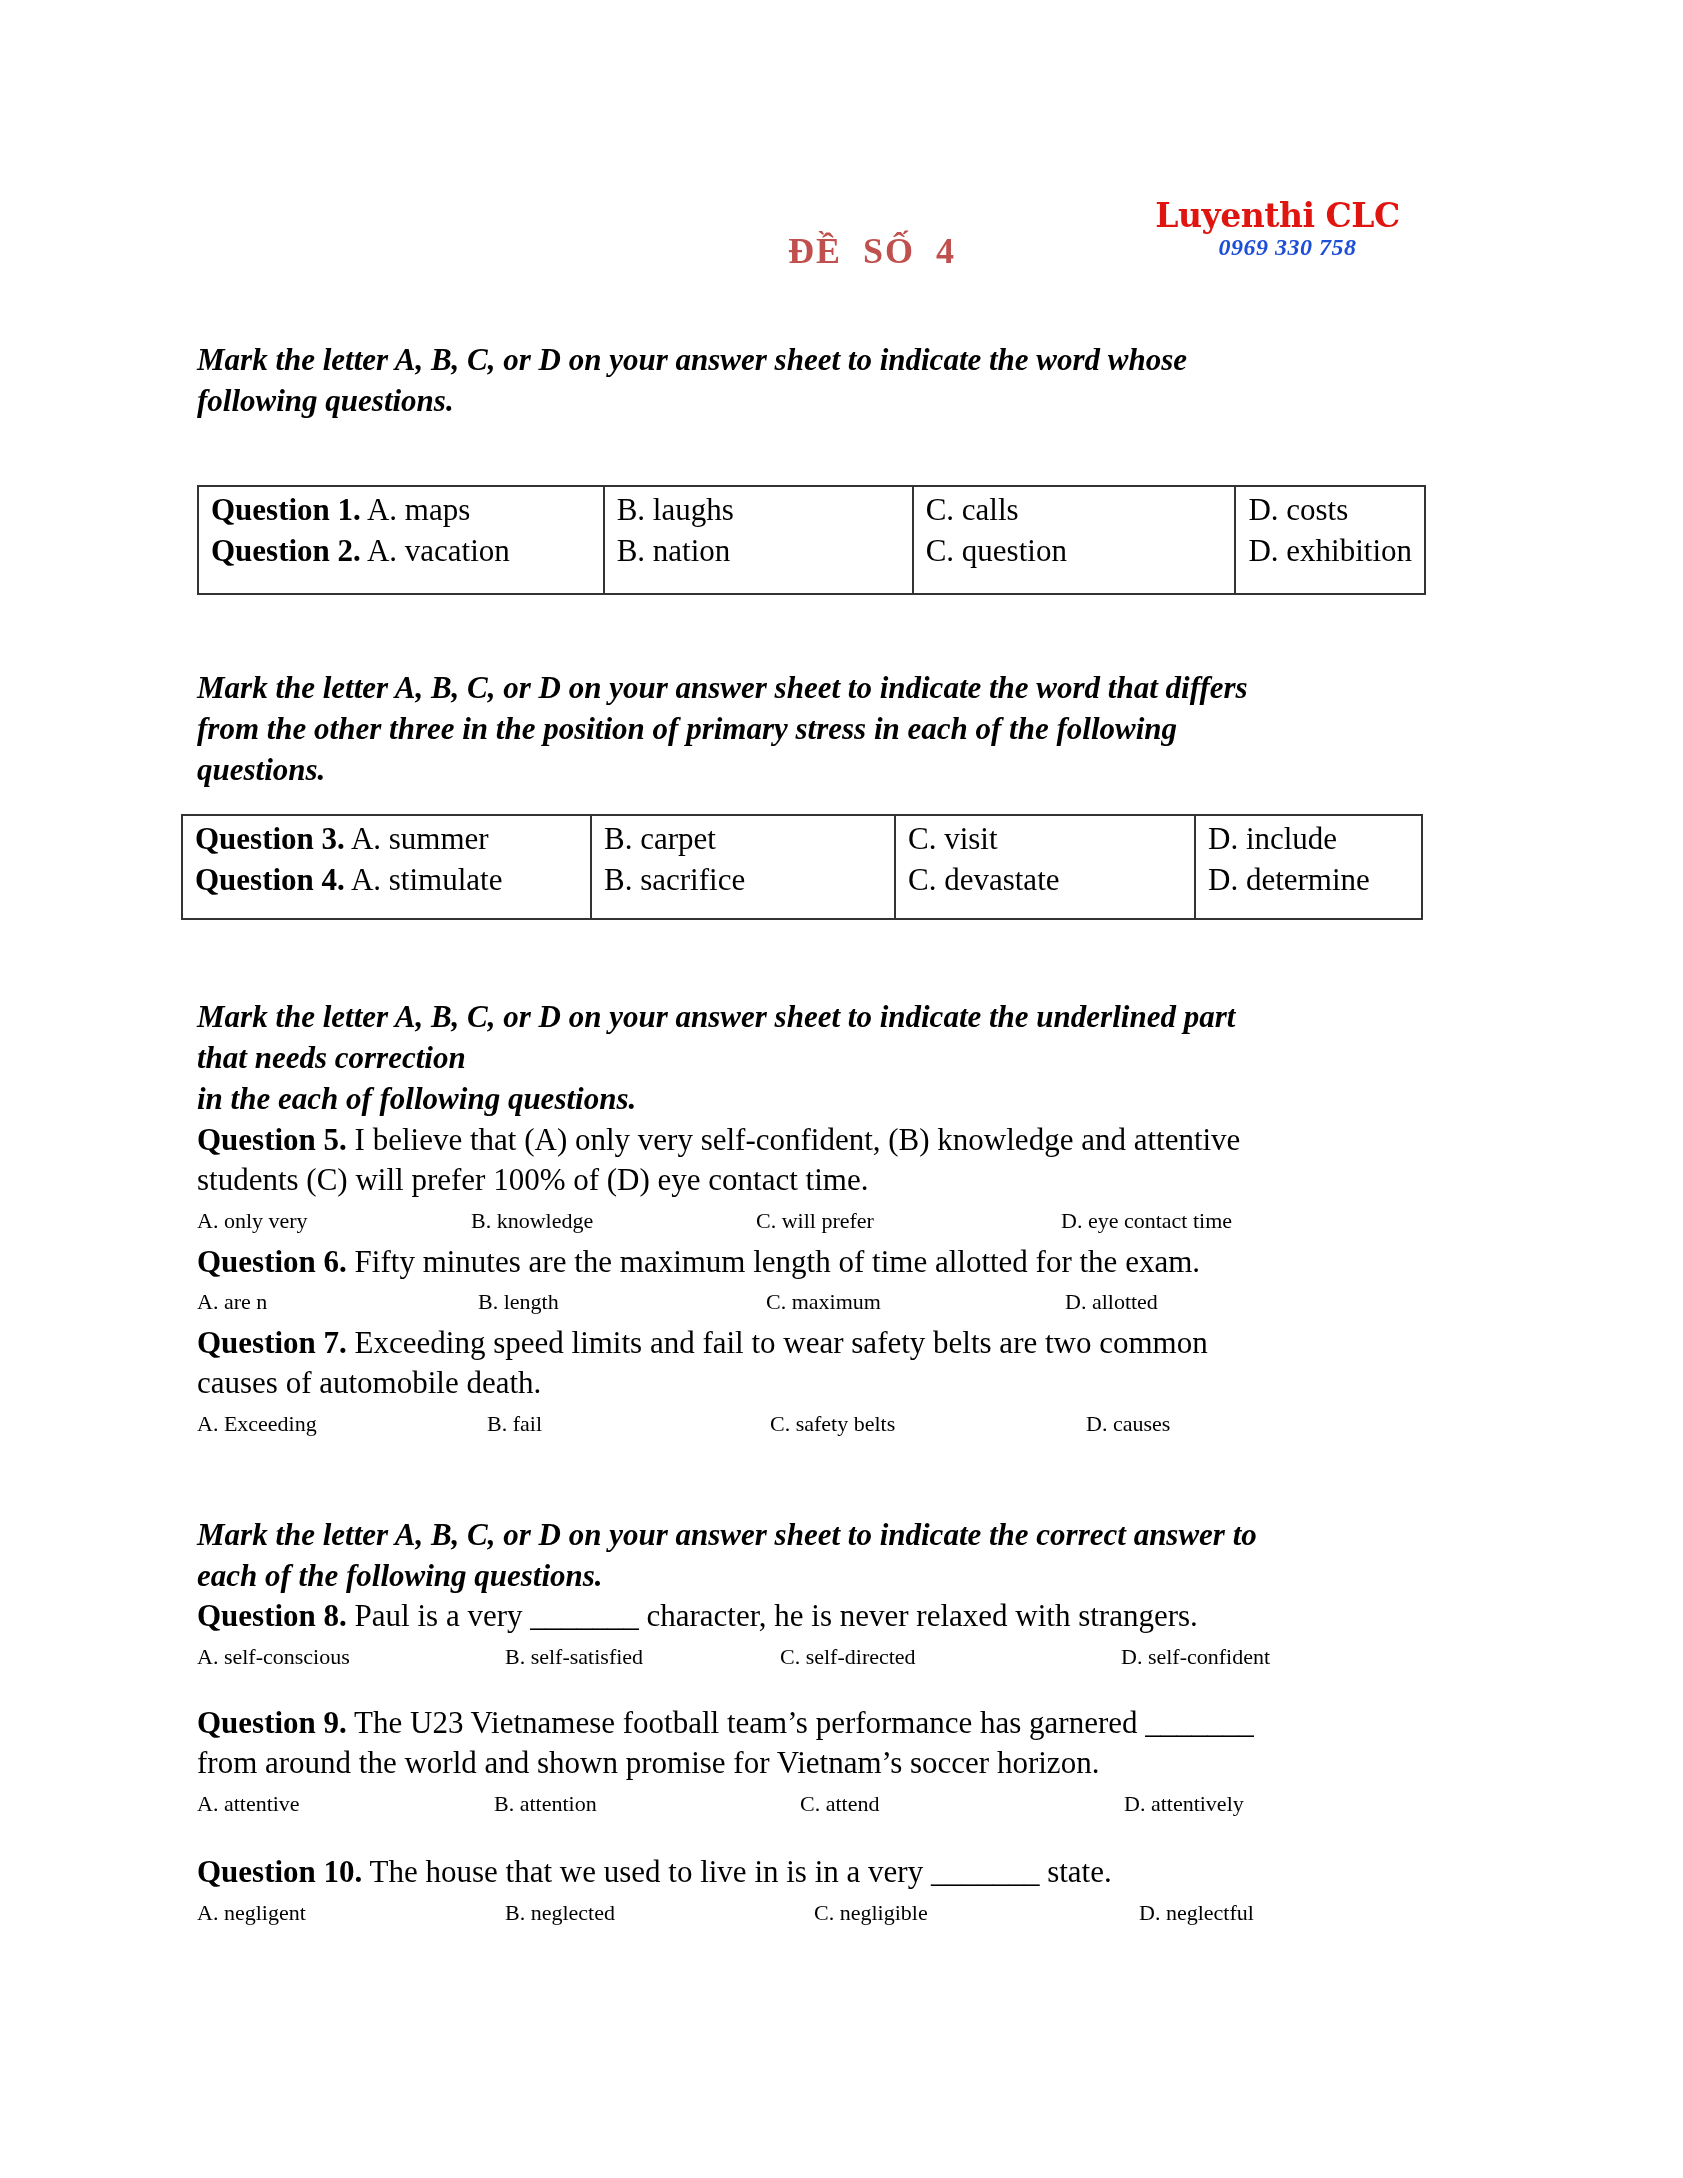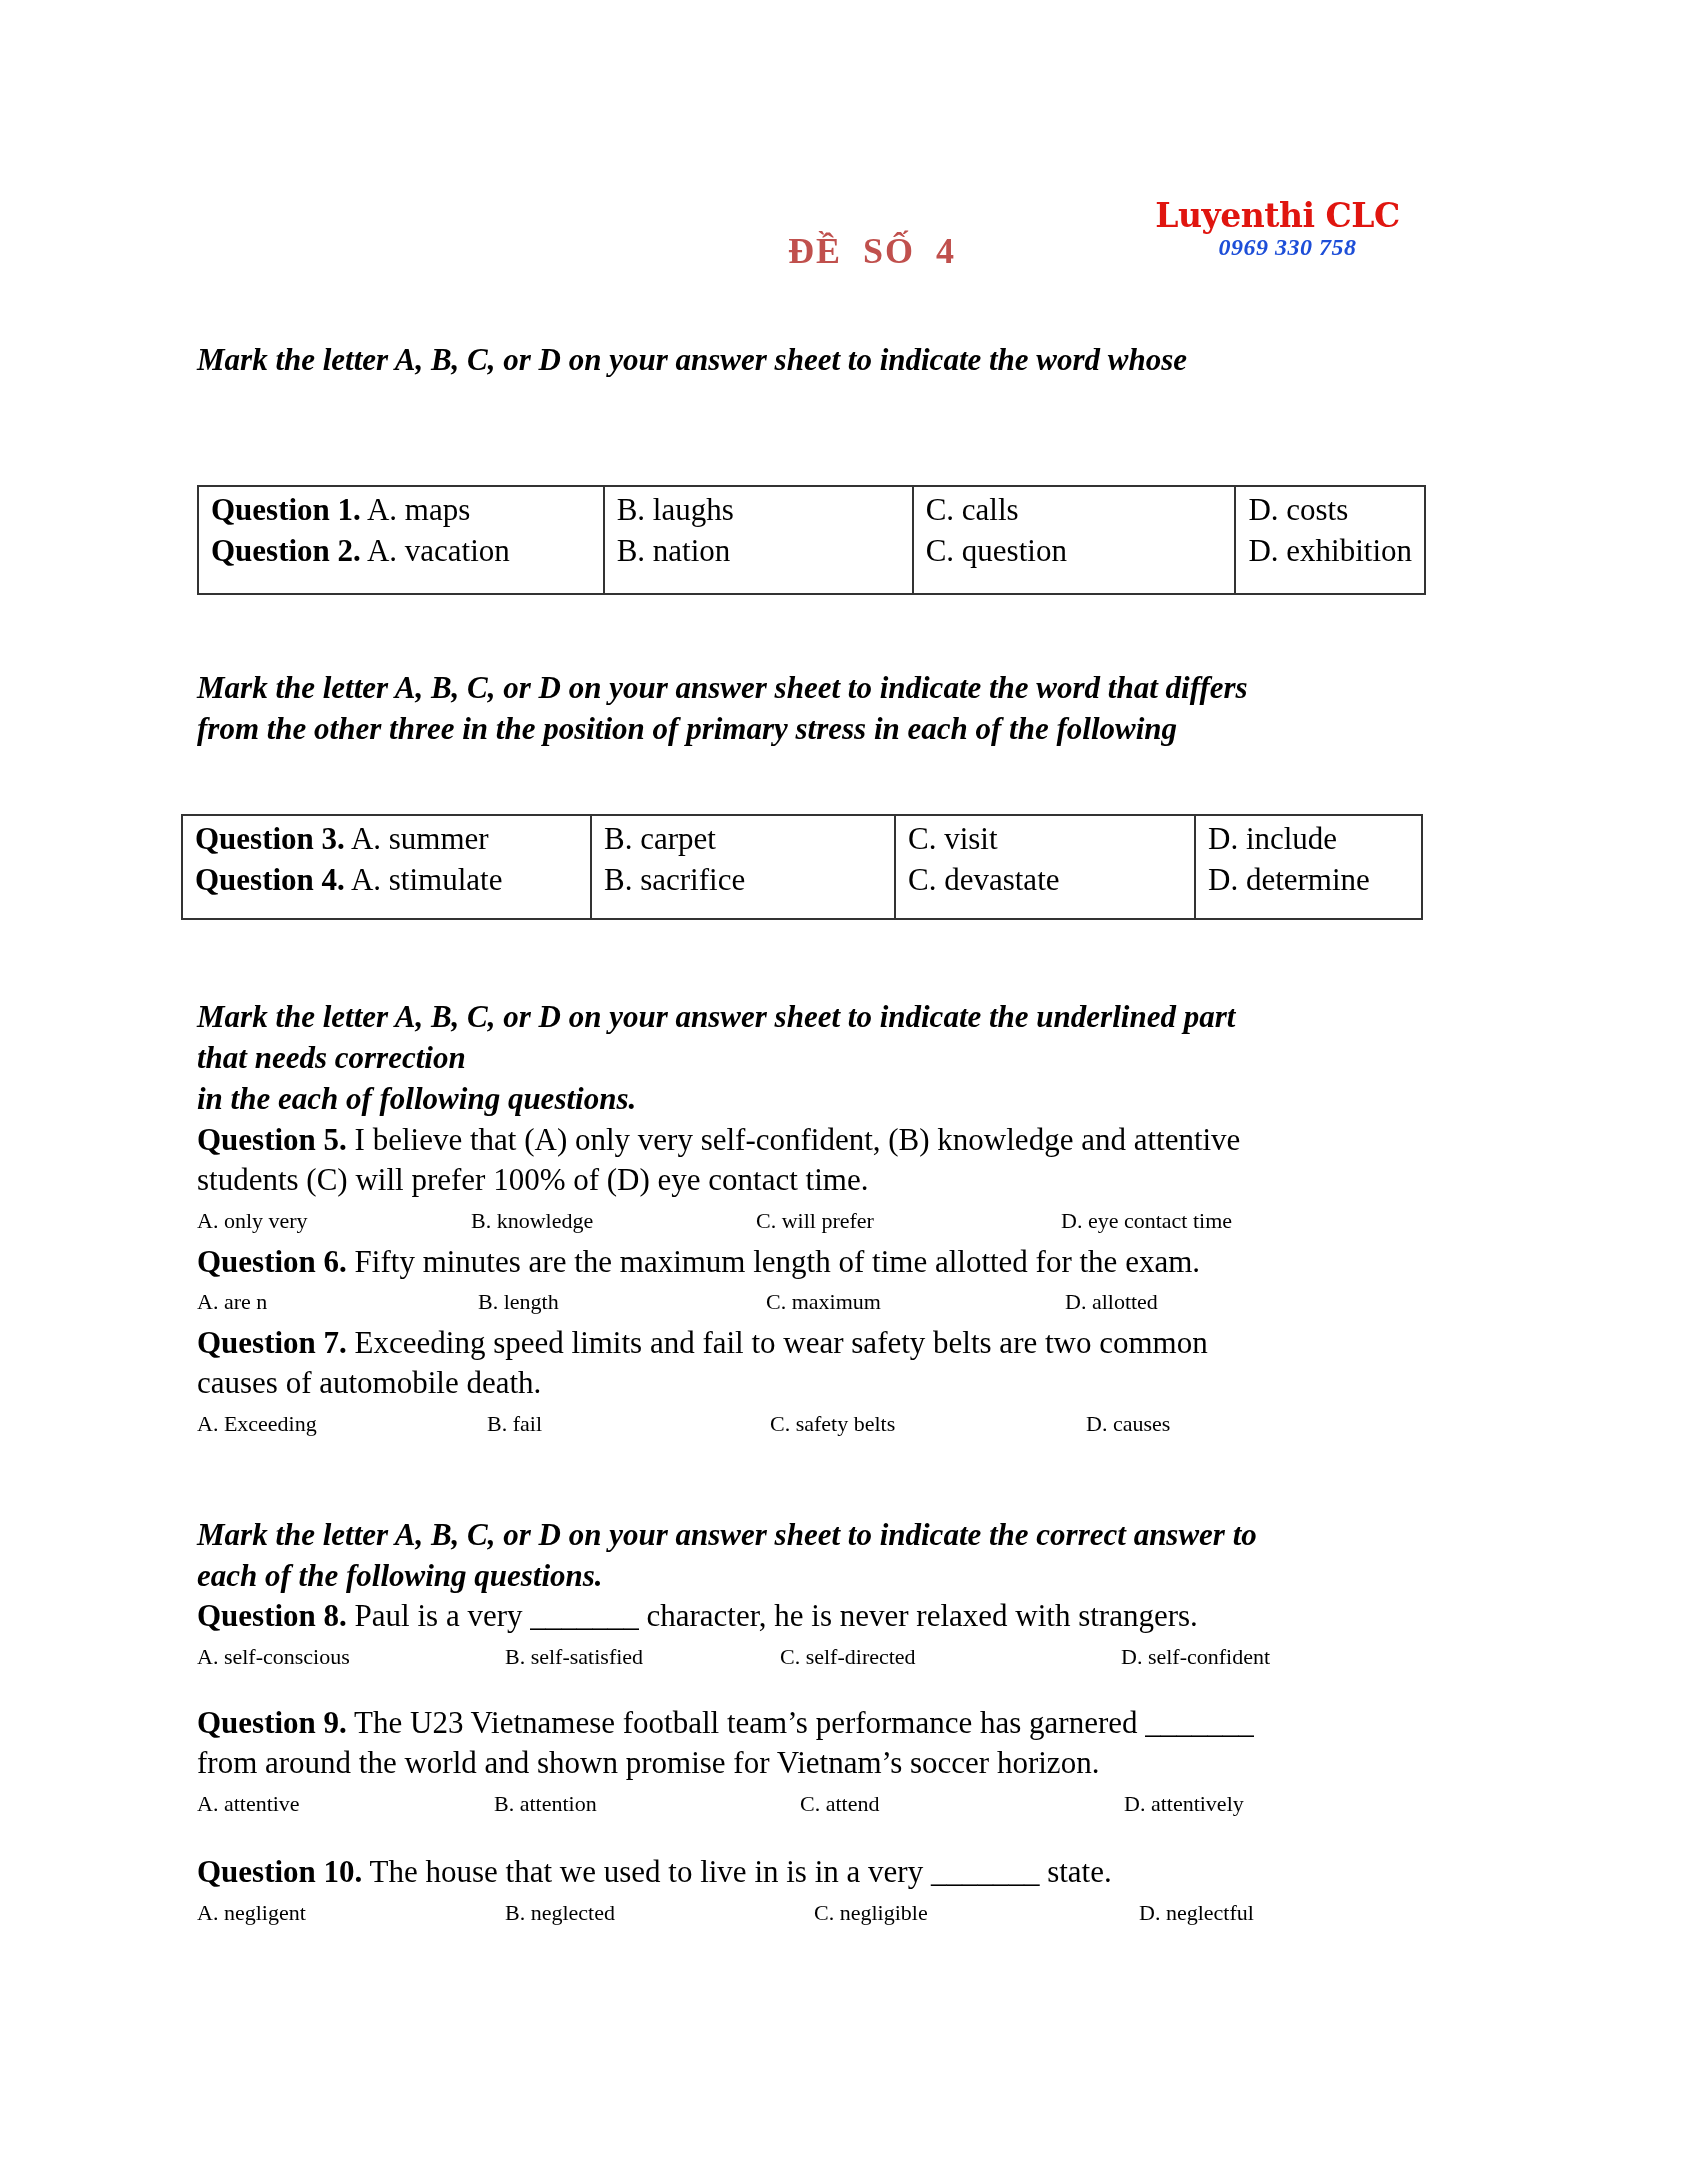--- a/index.html
+++ b/index.html
@@ -45,20 +45,21 @@
 <body>
 
 <div class="abs title">ĐỀ SỐ 4</div>
 <div class="abs logo">
   <div class="logo-name">Luyenthi CLC</div>
   <div class="logo-phone">0969 330 758</div>
 </div>
 
 <div class="instr" style="top:339px">
   <div>Mark the letter A, B, C, or D on your answer sheet to indicate the word whose</div>
+  <div>following questions.</div>
 </div>
 <table class="qt" style="left:197px; top:485px; width:1229px; height:110px;">
   <tbody>
       <tr>
     <td style="width:385px">
       <span class="ln"><b>Question 1.</b> <span>A. maps</span></span>
       <span class="ln"><b>Question 2.</b> <span>A. vacation</span></span>
     </td>
     <td style="width:294px">
       <span class="ln">B. laughs</span>
@@ -72,20 +73,21 @@
       <span class="ln">D. costs</span>
       <span class="ln">D. exhibition</span>
     </td>
   </tr>
 </tbody>
   </table>
 
 <div class="instr" style="top:667px">
   <div>Mark the letter A, B, C, or D on your answer sheet to indicate the word that differs</div>
   <div>from the other three in the position of primary stress in each of the following</div>
+  <div>questions.</div>
 </div>
 <table class="qt" style="left:181px; top:814px; width:1242px; height:106px;">
   <tbody>
       <tr>
     <td style="width:383px">
       <span class="ln"><b>Question 3.</b> <span>A. summer</span></span>
       <span class="ln"><b>Question 4.</b> <span>A. stimulate</span></span>
     </td>
     <td style="width:278px">
       <span class="ln">B. carpet</span>

